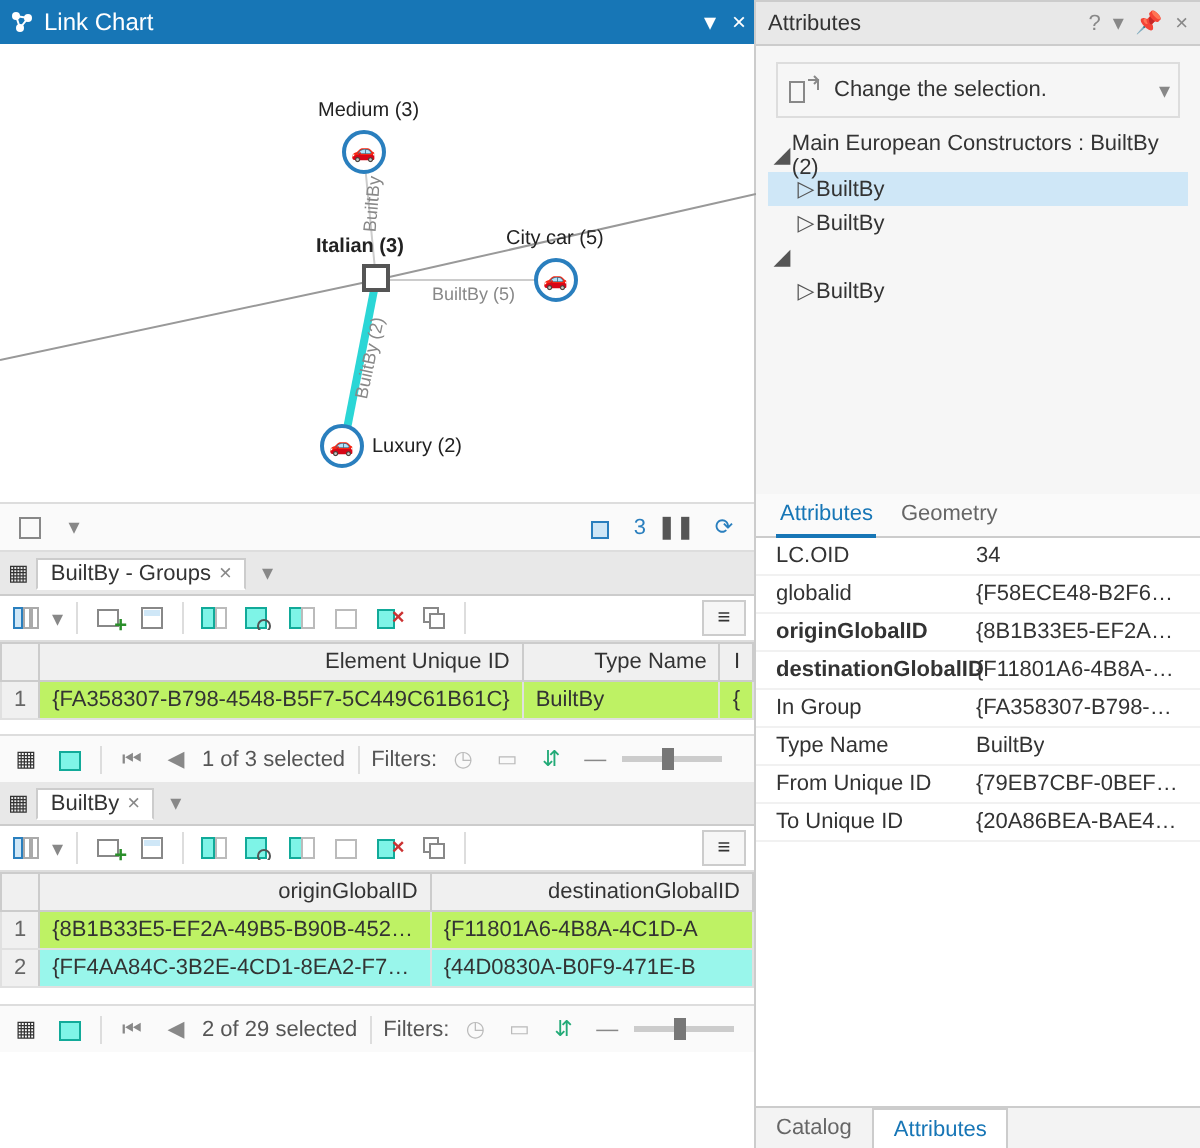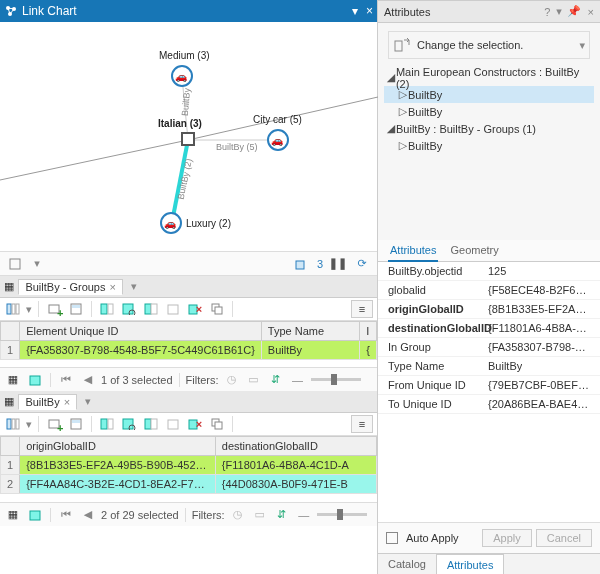--- a/index.html
+++ b/index.html
@@ -39,21 +39,21 @@
   .panel-head .tab { background:#fff; border:1px solid #ccc; border-bottom:1px solid #fff; padding: 1px 6px; font-size: 11px; display:flex; align-items:flex-start; gap:4px;}
   .panel-head .tab .x { color:#888; }
 
   .toolbar { display:flex; align-items:center; gap:4px; padding:2px 4px; background:#fff; border-bottom:1px solid #ddd; flex-wrap:nowrap; overflow:hidden;}
   .toolbar .sep { width:1px; height:16px; background:#ddd; margin:0 2px;}
   .tb { width:18px; height:18px; display:flex; align-items:center; justify-content:center; border:1px solid transparent; cursor:pointer; }
   .tb.menu { width:22px; border:1px solid #ccc; }
   .tb.right { margin-left:auto; }
 
   .grid { border-collapse: collapse; width:100%; background:#fff; }
-  .grid th { background:#f0f0f0; border:1px solid #ccc; font-weight:normal; text-align:left; padding: 3px 6px; white-space:nowrap; font-size:11px; }
+  .grid th { background:#f0f0f0; border:1px solid #ccc; font-weight:normal; text-align:right; padding: 3px 6px; white-space:nowrap; font-size:11px; }
   .grid td { border:1px solid #e0e0e0; padding: 3px 6px; white-space:nowrap; font-size:11px; overflow:hidden; text-overflow:ellipsis; max-width: 170px;}
   .grid td.num { background:#f0f0f0; text-align:center; width:14px; color:#666; border-right:1px solid #ccc;}
   .grid tr.selA td { background: #bef264; }
   .grid tr.selB td { background: #99f6eb; }
   .grid tr td.num { background:#f0f0f0 !important; }
 
   .statusbar { display:flex; align-items:center; gap:4px; border-top:1px solid #ddd; padding:2px 4px; background:#fafafa; height:24px;}
   .statusbar .sep { width:1px; height:14px; background:#ddd; margin:0 2px;}
   .statusbar .txt { color:#555; }
   .slider { width:50px; height:3px; background:#ccc; position:relative; }
@@ -419,40 +419,39 @@
         <span class="tw">▷</span>
         <span>BuiltBy</span>
       </div>
     <div class="tree-row">
         <span class="sp" style="width:12px;"></span>
         <span class="tw">▷</span>
         <span>BuiltBy</span>
       </div>
     <div class="tree-row">
         <span class="tw">◢</span>
-        <span>BuiltBy : BuiltBy - Groups (1)</span>
       </div>
     <div class="tree-row">
         <span class="sp" style="width:12px;"></span>
         <span class="tw">▷</span>
         <span>BuiltBy</span>
       </div>
   </div>
 
   <div style="flex:0.3"></div>
 
   <div class="sec-tabs">
     <div class="t act">Attributes</div>
     <div class="t">Geometry</div>
   </div>
 
   <div class="props">
     <div class="prow">
-        <div class="k">BuiltBy.objectid</div>
-        <div class="v">125</div>
+        <div class="k">LC.OID</div>
+        <div class="v">34</div>
       </div>
     <div class="prow">
         <div class="k">globalid</div>
         <div class="v">{F58ECE48-B2F6-4A50-A86B</div>
       </div>
     <div class="prow bold">
         <div class="k">originGlobalID</div>
         <div class="v">{8B1B33E5-EF2A-49B5-B90B</div>
       </div>
     <div class="prow bold">
@@ -470,25 +469,18 @@
     <div class="prow">
         <div class="k">From Unique ID</div>
         <div class="v">{79EB7CBF-0BEF-4B9B-8579</div>
       </div>
     <div class="prow">
         <div class="k">To Unique ID</div>
         <div class="v">{20A86BEA-BAE4-4F33-B10</div>
       </div>
   </div>
 
-  <div class="btm-actions">
-    <span class="cb"></span>
-    <span>Auto Apply</span>
-    <span class="spacer"></span>
-    <div class="wbtn">Apply</div>
-    <div class="wbtn">Cancel</div>
-  </div>
 
   <div class="bot-tabs">
     <div class="t">Catalog</div>
     <div class="t act">Attributes</div>
   </div>
 </div>
 
 </body></html>

